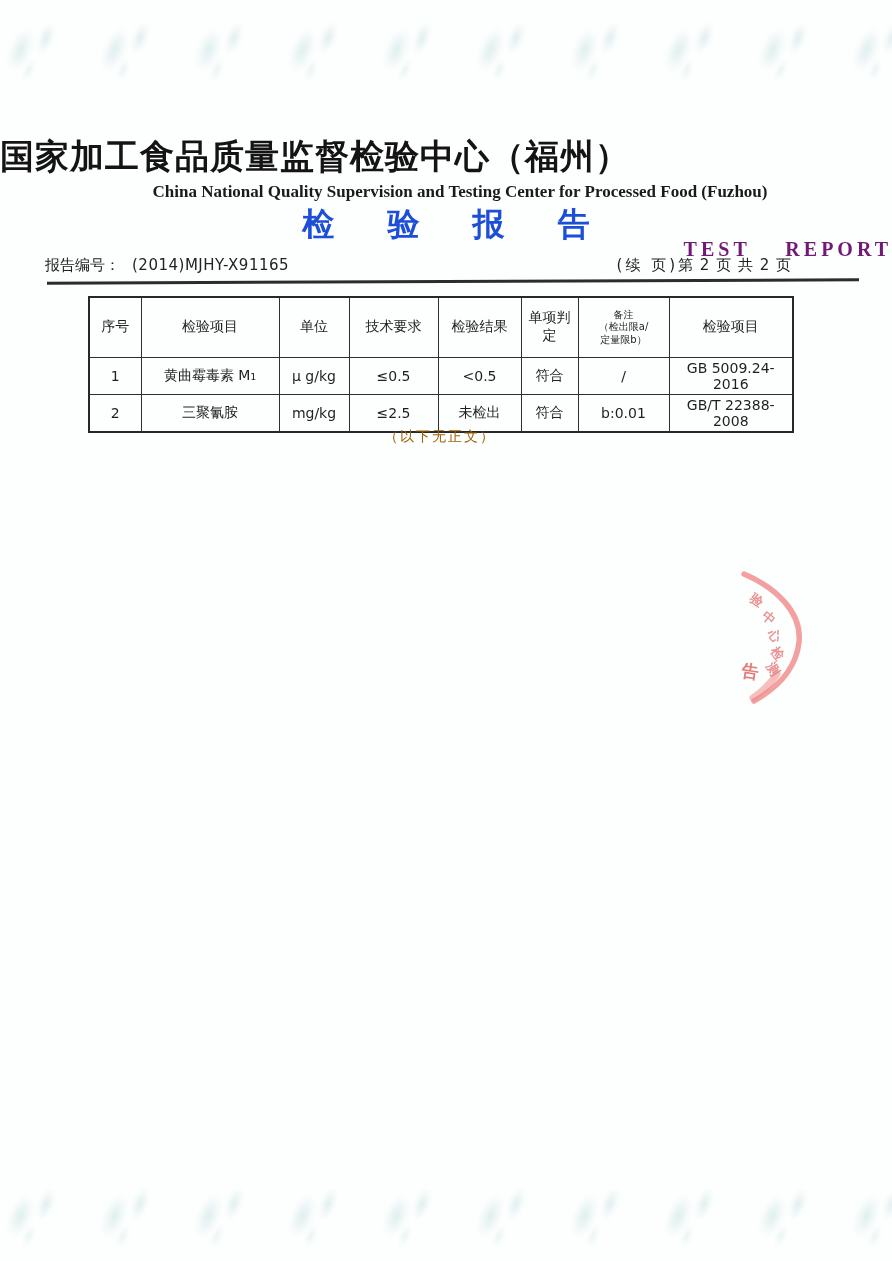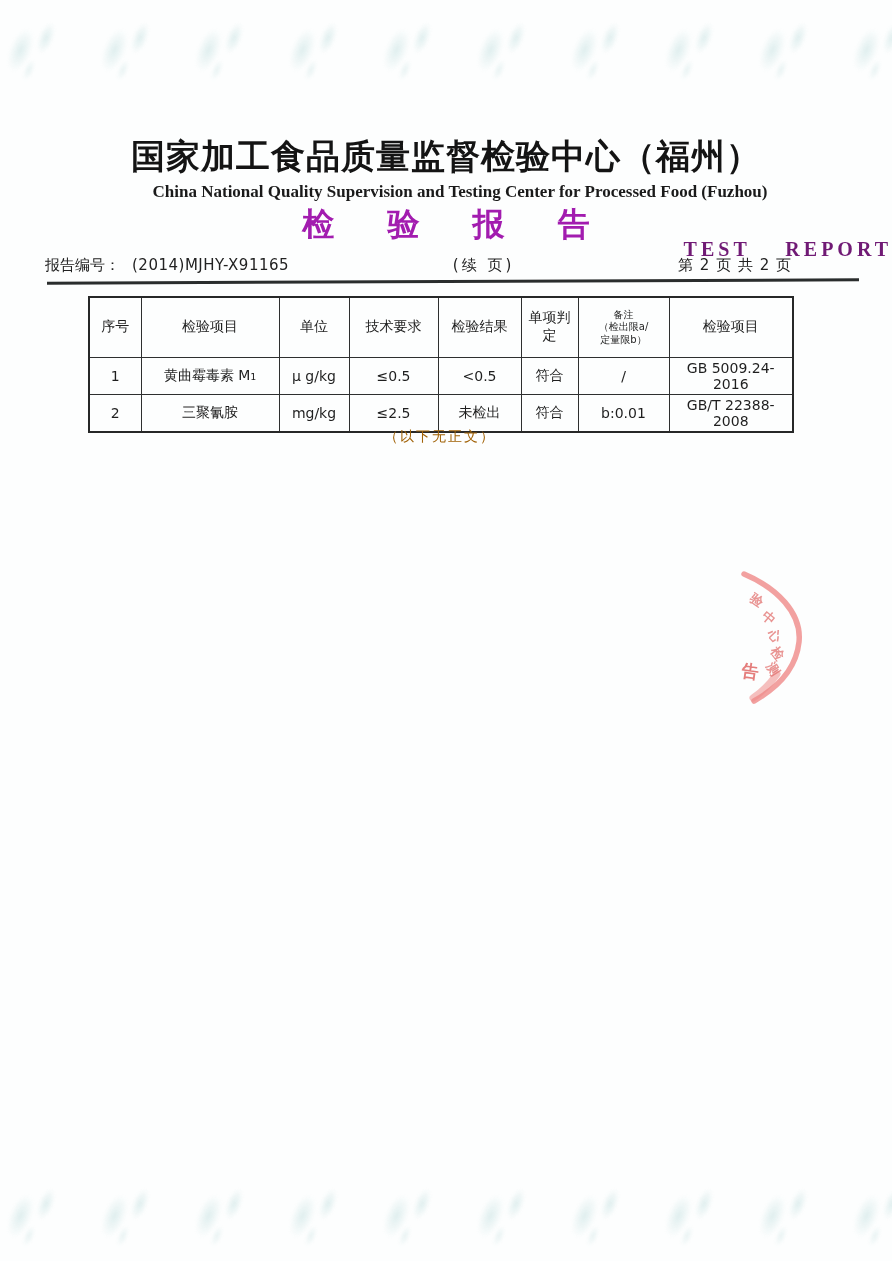--- a/index.html
+++ b/index.html
@@ -31,54 +31,53 @@
     filter: blur(1.5px);
     opacity: 0.8;
     pointer-events: none;
   }
   .smudge-top    { top: 8px; }
   .smudge-bottom { top: 1174px; }
 
   
   .org-cn {
     position: absolute; top: 134px; left: 0; width: 100%;
-    text-align: center;
     font-size: 34px; font-weight: 700; letter-spacing: 1px;
     color: #141414;
   }
   .org-en {
     position: absolute; top: 182px; left: 0; width: 100%;
     text-align: center;
     font-family: Liberation Serif, serif;
     font-size: 17px; font-weight: 700; color: #1a1a1a; margin-left: 14px;
   }
   .doc-title-cn {
     position: absolute; top: 203px; left: 0; width: 100%;
     text-align: center;
     font-size: 32px; font-weight: 700;
     letter-spacing: 14px; word-spacing: 14px;
     text-indent: 14px;
-    color: #a21caf;
+    color: #1d4ed8;
   }
   .doc-title-en {
     position: absolute; top: 238px; left: 0; width: 100%;
     text-align: right;
     font-family: "Liberation Serif", "DejaVu Serif", serif;
     font-size: 20px; font-weight: 700;
     letter-spacing: 4px; word-spacing: 26px;
     color: #701a75;
   }
 
   .meta-row {
     position: absolute; top: 256px; left: 45px; width: 747px;
     display: flex; align-items: baseline;
     font-size: 15px; color: #222;
   }
   .meta-left   { flex: 0 0 auto; }
-  .meta-center { flex: 1 1 auto; text-align: center; letter-spacing: 3px; }
+  .meta-center { flex: 1 1 auto; text-align: right; letter-spacing: 3px; }
   .meta-right  { flex: 0 0 auto; letter-spacing: 1px; text-align: right; }
   .report-no { margin-left: 12px; letter-spacing: 0.5px; }
 
   .head-rule {
     position: absolute; top: 280px; left: 47px; width: 812px; height: 3px;
     background: #2a2d2d;
     transform: rotate(-0.25deg);
   }
 
   

